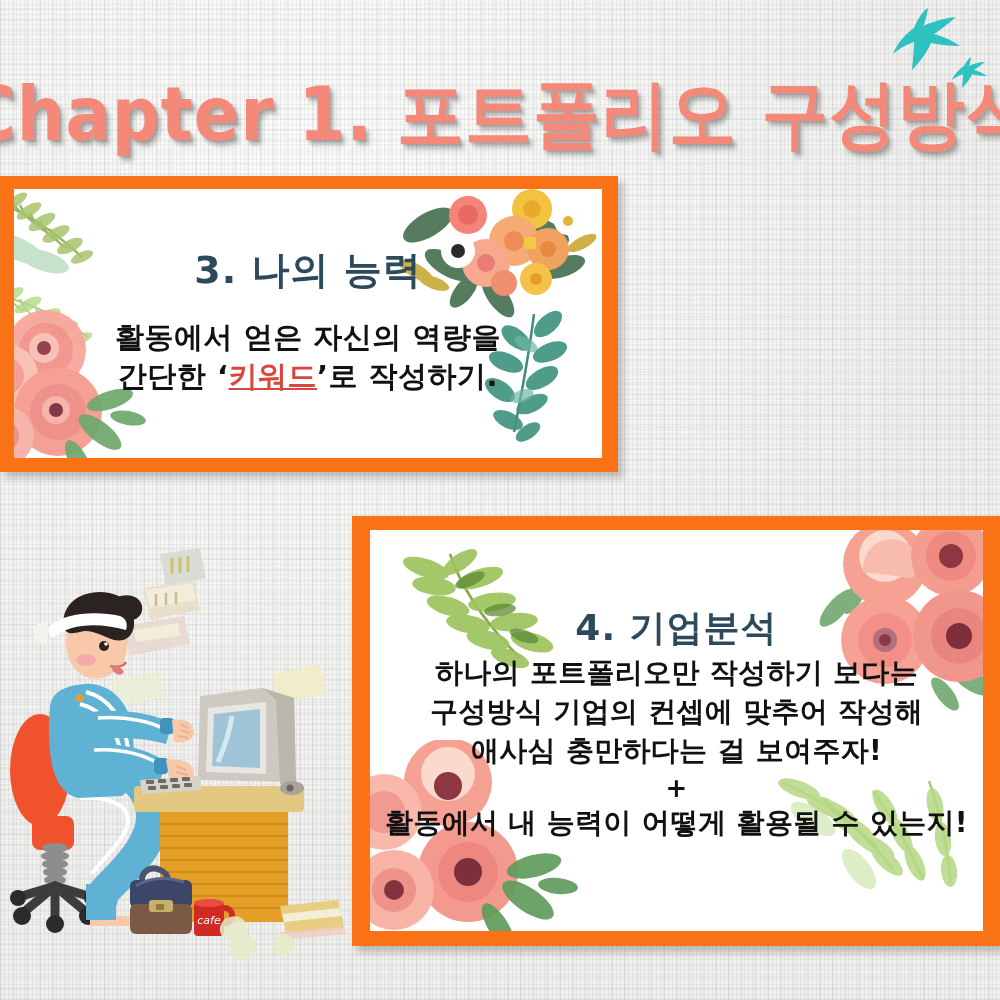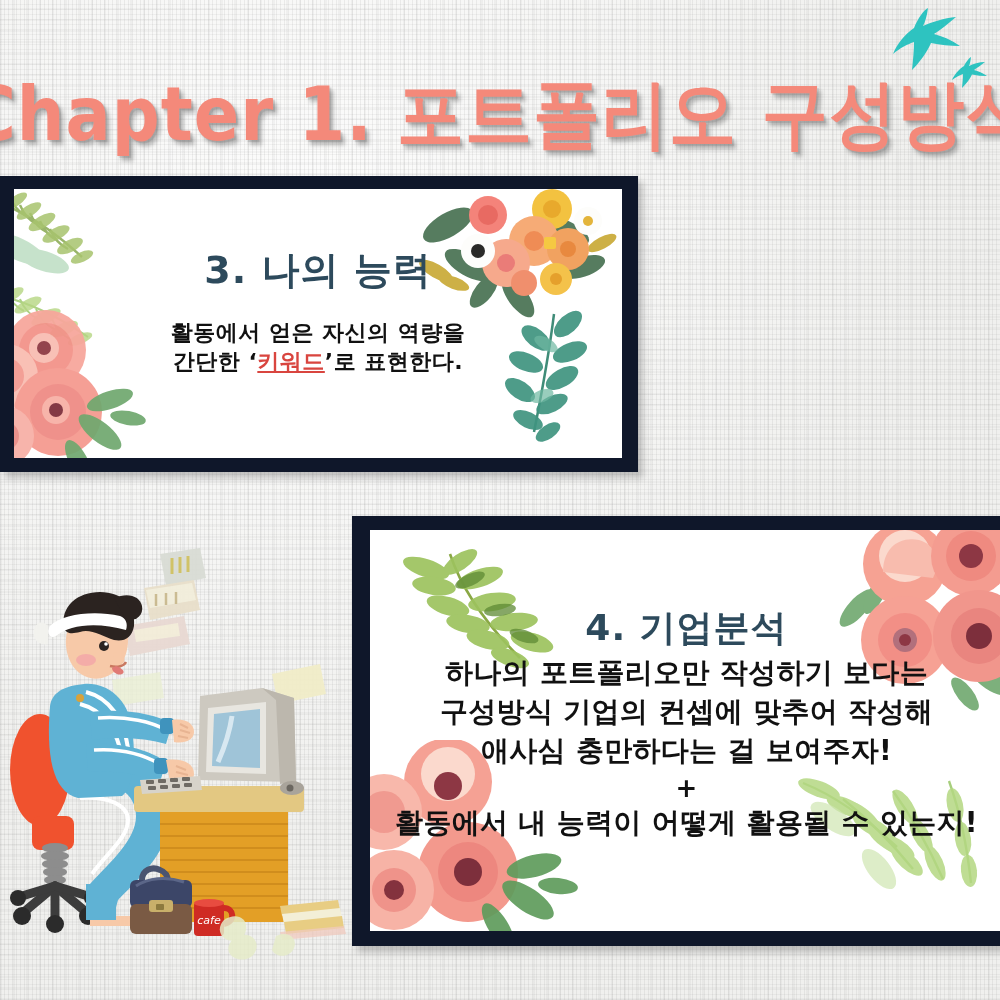--- a/index.html
+++ b/index.html
@@ -39,24 +39,23 @@
     text-shadow:4px 5px 4px rgba(90,90,90,.40), 2px 2px 1px rgba(150,150,150,.35);
     transform:scaleY(1.12);
   }
 
   
   #birds{position:absolute;right:6px;top:4px;width:110px;height:86px;}
 
   
   .card{
     position:absolute;
-    background:#0f172a;
+    background:#f97316;
     box-shadow:5px 6px 7px rgba(110,110,110,.40);
     overflow:hidden;
-    padding-left:20px;
   }
   .card-inner{
     position:absolute;background:#ffffff;overflow:hidden;
   }
   #card1{left:0px;top:176px;width:618px;height:296px;}
   #card1 .card-inner{left:14px;top:13px;right:16px;bottom:14px;}
   #card2{left:352px;top:516px;width:648px;height:430px;text-decoration:underline;}
   #card2 .card-inner{left:18px;top:14px;right:17px;bottom:15px;}
 
   .card-body{position:relative;z-index:5;text-align:center;}
@@ -65,21 +64,21 @@
     font-family:"DejaVu Sans","Liberation Sans",sans-serif;
     color:#2d4a5c;font-weight:bold;
   }
   #c1-heading{font-size:38px;margin-top:56px;letter-spacing:1px;}
   #c2-heading{font-size:36px;margin-top:74px;letter-spacing:1px;}
 
   .card-text{
     font-family:"DejaVu Sans","Liberation Sans",sans-serif;
     color:#111111;font-weight:bold;
   }
-  #c1-text{font-size:22px;line-height:1.34;margin-top:22px;letter-spacing:.5px;}
+  #c1-text{font-size:29px;line-height:1.34;margin-top:22px;letter-spacing:.5px;}
   #c2-text{font-size:28px;line-height:1.40;letter-spacing:.3px;}
   .kw{color:#d9453f;text-decoration:underline;}
   .plus{display:block;font-size:26px;line-height:1.0;margin:4px 0 2px;}
 
   .deco{position:absolute;pointer-events:none;z-index:1;}
 </style>
 </head>
 <body>
 
 <div id="slide">
@@ -216,21 +215,21 @@
         <g fill="#6fb8a2" opacity=".7">
           <ellipse cx="60" cy="40" rx="13" ry="6" transform="rotate(30 60 40)"></ellipse>
           <ellipse cx="56" cy="92" rx="12" ry="6" transform="rotate(-20 56 92)"></ellipse>
         </g>
       </svg>
 
       <div class="card-body">
         <div class="card-heading" id="c1-heading">3. 나의 능력</div>
         <div class="card-text" id="c1-text">
           <span>활동에서 얻은 자신의 역량을</span><br>
-          <span>간단한 ‘</span><span class="kw">키워드</span><span>’로 표현한다.</span>
+          <span>간단한 ‘</span><span class="kw">키워드</span><span>’로 작성하기.</span>
         </div>
       </div>
     </div>
   </div>
 
   <svg style="position:absolute;left:-6px;top:548px;width:370px;height:420px;" viewBox="0 0 370 420">
 
     <g opacity=".95">
       <polygon points="166,6 206,0 212,30 172,38" fill="#d8dcd4"></polygon>
       <g stroke="#cfc060" stroke-width="3">

